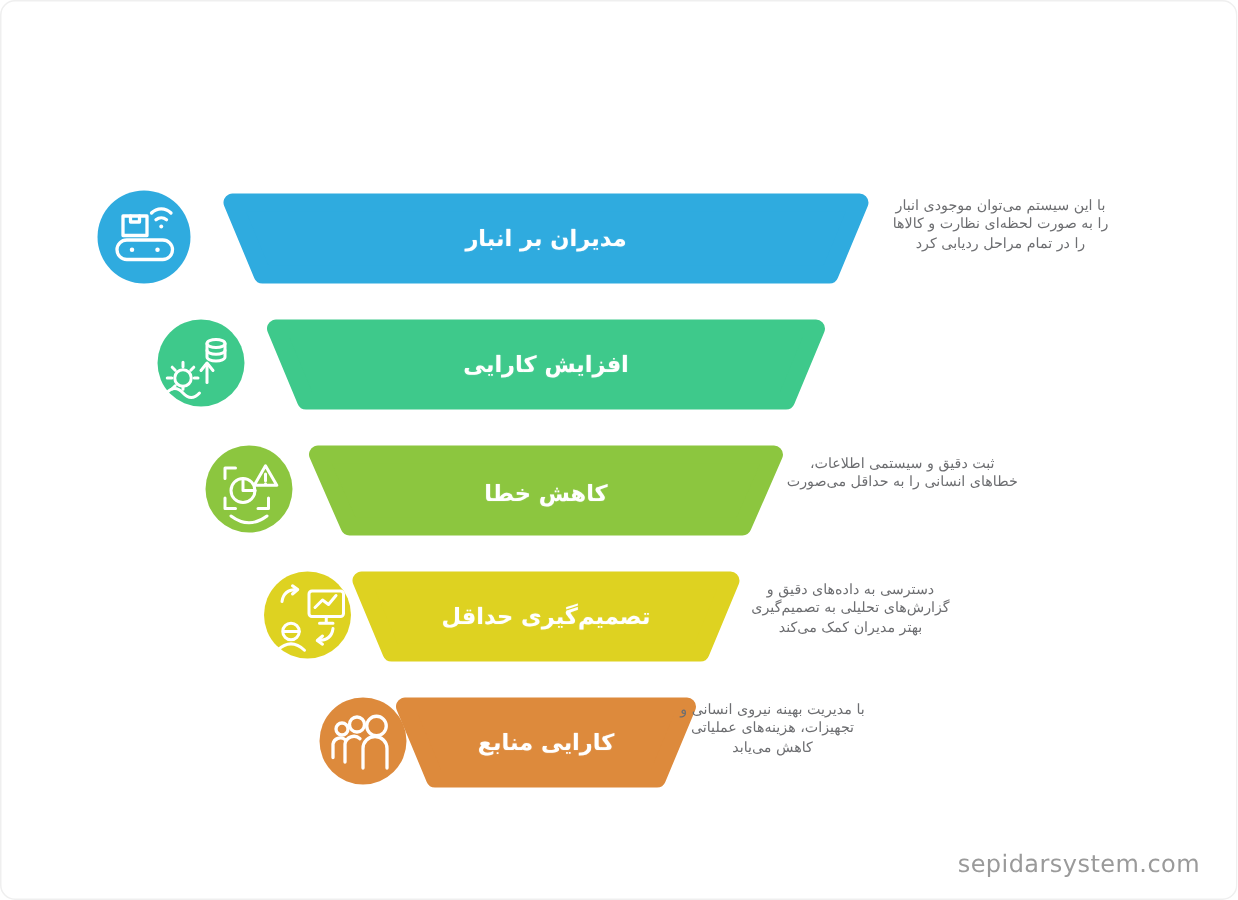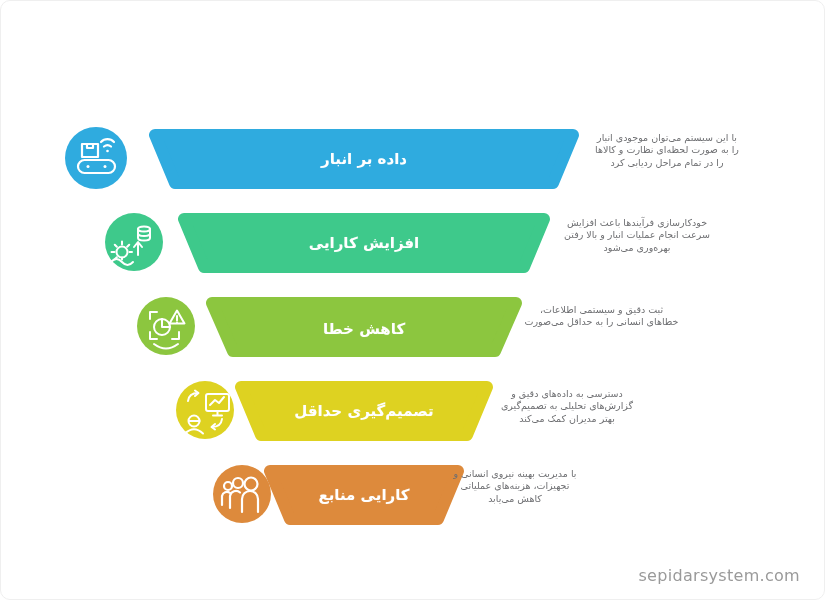--- a/index.html
+++ b/index.html
@@ -97,26 +97,25 @@
     <g stroke="#fff" stroke-width="2.2" fill="none" stroke-linecap="round" stroke-linejoin="round">
       <circle cx="227" cy="485" r="4"></circle>
       <path d="M221 504 v-9 a5 5 0 0 1 8 -3"></path>
       <circle cx="237" cy="482" r="5"></circle>
       <path d="M229 507 v-12 a6 6 0 0 1 10 -3.5"></path>
       <circle cx="250" cy="483" r="6.5"></circle>
       <path d="M241 511 v-13 a8 8 0 0 1 16 0 v13"></path>
     </g>
   </svg>
 
-  <div class="funnel-label" style="left:363px;top:158px">داده بر انبار</div>
+  <div class="funnel-label" style="left:363px;top:158px">مدیران بر انبار</div>
   <div class="funnel-label" style="left:363px;top:242px">افزایش کارایی</div>
   <div class="funnel-label" style="left:363px;top:328px">کاهش خطا</div>
   <div class="funnel-label" style="left:363px;top:410px">تصمیم‌گیری حداقل</div>
   <div class="funnel-label" style="left:363px;top:494px">کارایی منابع</div>
 
   <div class="level-desc" style="right:83px;top:131px;width:148px">با این سیستم می‌توان موجودی انبار را به صورت لحظه‌ای نظارت و کالاها را در تمام مراحل ردیابی کرد</div>
-  <div class="level-desc" style="right:113px;top:216px;width:148px">خودکارسازی فرآیندها باعث افزایش سرعت انجام عملیات انبار و بالا رفتن بهره‌وری می‌شود</div>
   <div class="level-desc" style="right:145px;top:303px;width:155px">ثبت دقیق و سیستمی اطلاعات، خطاهای انسانی را به حداقل می‌صورت</div>
   <div class="level-desc" style="right:243px;top:467px;width:132px">با مدیریت بهینه نیروی انسانی و تجهیزات، هزینه‌های عملیاتی کاهش می‌یابد</div>
   <div class="level-desc" style="right:183px;top:387px;width:148px">دسترسی به داده‌های دقیق و گزارش‌های تحلیلی به تصمیم‌گیری بهتر مدیران کمک می‌کند</div>
 
   <div class="watermark">sepidarsystem.com</div>
 </div>
 
 </body></html>

